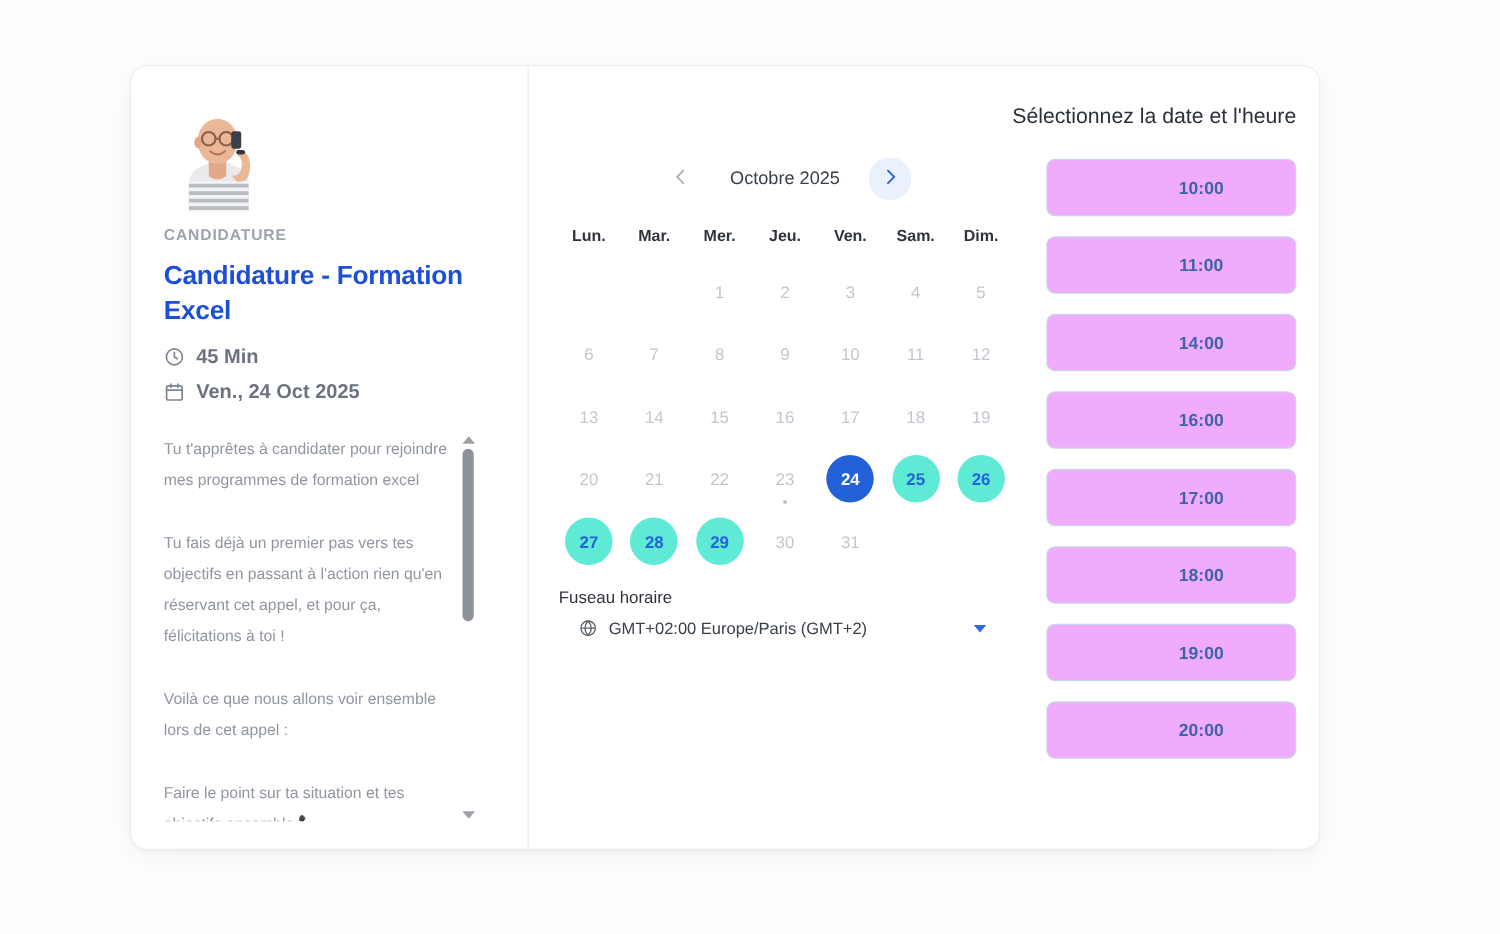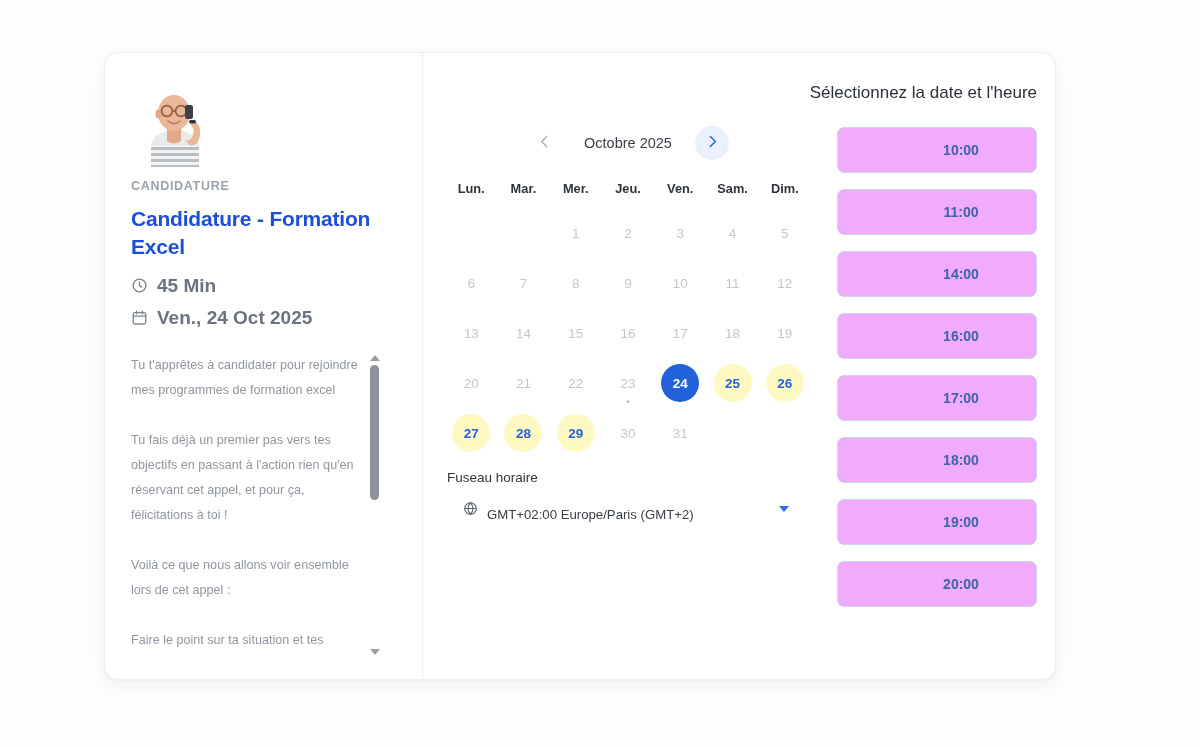--- a/index.html
+++ b/index.html
@@ -71,21 +71,21 @@
     letter-spacing: -0.2px;
     margin-bottom: 14px;
   }
 
   .meta-row {
     display: flex;
     align-items: center;
     gap: 9px;
     margin-bottom: 10px;
     color: #6b7280;
-    font-size: 19px;
+    font-size: 16px;
     font-weight: 700;
   }
   .meta-row .ico { flex: 0 0 17px; width: 17px; height: 17px; color: #7d858f; }
   .meta-row .ico svg { display: block; }
 
   .desc-wrap {
     position: relative;
     margin-top: 14px;
     flex: 1 1 auto;
     min-height: 0;
@@ -200,21 +200,21 @@
     display: flex;
     align-items: center;
     justify-content: center;
     font-size: 13.5px;
     border: none;
     background: transparent;
     font-family: inherit;
   }
   .day.disabled { color: #c2c7cf; }
   .day.available {
-    background: #fef9c3;
+    background: #5eead4;
     color: #2563d9;
     font-weight: 700;
     cursor: pointer;
   }
   .day.selected {
     background: #2361d8;
     color: #ffffff;
     font-weight: 700;
     cursor: pointer;
   }
@@ -236,21 +236,21 @@
     margin: 14px 0 10px 2px;
   }
   .tz-select {
     display: flex;
     align-items: center;
     gap: 9px;
     padding-left: 18px;
     cursor: pointer;
   }
   .tz-globe { width: 15px; height: 15px; color: #5c636c; flex: 0 0 15px; }
-  .tz-value { font-size: 13.2px; color: #3a4048; flex: 1 1 auto; margin-top: 12px; }
+  .tz-value { font-size: 13.2px; color: #3a4048; flex: 1 1 auto; }
   .tz-caret {
     width: 0; height: 0;
     border-left: 5px solid transparent;
     border-right: 5px solid transparent;
     border-top: 6px solid #2d6ae0;
     margin-right: 22px;
   }
 
   
   .slot {

